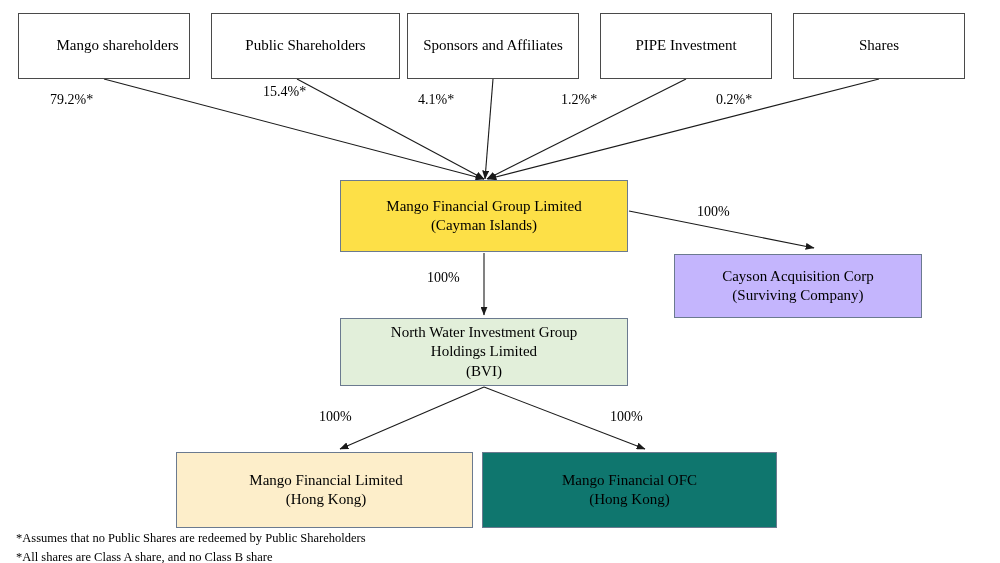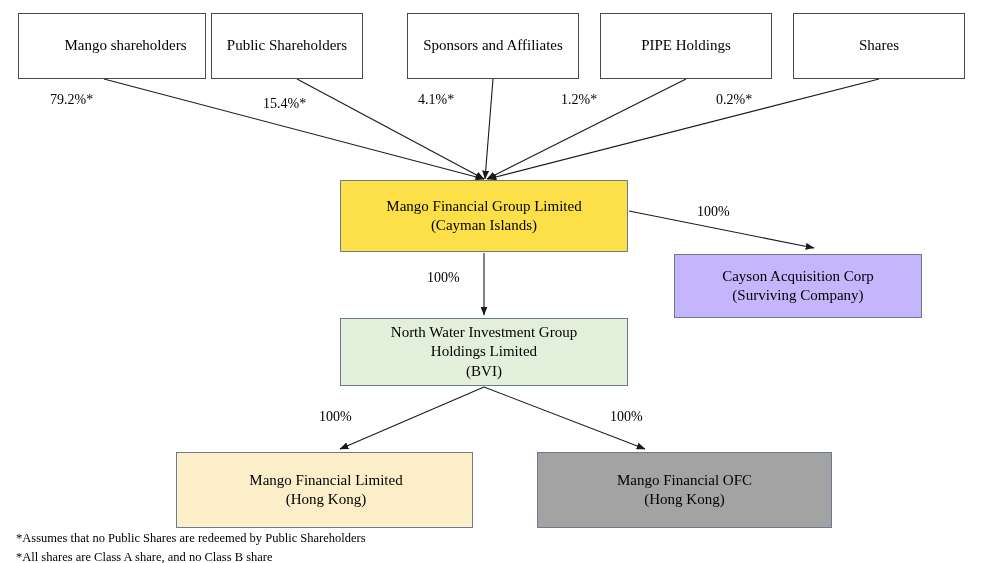--- a/index.html
+++ b/index.html
@@ -84,42 +84,42 @@
     <line x1="879" y1="79" x2="488" y2="179" stroke="#1a1a1a" stroke-width="1.1" marker-end="url(#arrowhead)"></line>
 
     <line x1="629" y1="211" x2="814" y2="248" stroke="#1a1a1a" stroke-width="1.1" marker-end="url(#arrowhead)"></line>
 
     <line x1="484" y1="253" x2="484" y2="315" stroke="#1a1a1a" stroke-width="1.1" marker-end="url(#arrowhead)"></line>
 
     <line x1="484" y1="387" x2="340" y2="449" stroke="#1a1a1a" stroke-width="1.1" marker-end="url(#arrowhead)"></line>
     <line x1="484" y1="387" x2="645" y2="449" stroke="#1a1a1a" stroke-width="1.1" marker-end="url(#arrowhead)"></line>
   </svg>
 
-  <div class="node plain" style="left:18px; top:13px; width:188px; height:66px;padding-left:33px;">
+  <div class="node plain" style="left:18px; top:13px; width:172px; height:66px;padding-left:33px;">
     <span class="node-label">Mango shareholders</span>
   </div>
 
-  <div class="node plain" style="left:211px; top:13px; width:152px; height:66px;">
+  <div class="node plain" style="left:211px; top:13px; width:189px; height:66px;">
     <span class="node-label">Public Shareholders</span>
   </div>
 
   <div class="node plain" style="left:407px; top:13px; width:172px; height:66px;text-align:right;">
     <span class="node-label">Sponsors and Affiliates</span>
   </div>
 
   <div class="node plain" style="left:600px; top:13px; width:172px; height:66px;">
-    <span class="node-label">PIPE Holdings</span>
+    <span class="node-label">PIPE Investment</span>
   </div>
 
   <div class="node plain" style="left:793px; top:13px; width:172px; height:66px;">
     <span class="node-label">Shares</span>
   </div>
 
   <div class="edge-label" style="left:50px; top:92px;">79.2%*</div>
-  <div class="edge-label" style="left:263px; top:96px;">15.4%*</div>
+  <div class="edge-label" style="left:263px; top:84px;">15.4%*</div>
   <div class="edge-label" style="left:418px; top:92px;">4.1%*</div>
   <div class="edge-label" style="left:561px; top:92px;">1.2%*</div>
   <div class="edge-label" style="left:716px; top:92px;text-align:center;">0.2%*</div>
 
   <div class="node" style="left:340px; top:180px; width:288px; height:72px; background:#fde047;">
     <span class="node-label">Mango Financial Group Limited
 (Cayman Islands)</span>
   </div>
 
   <div class="node" style="left:674px; top:254px; width:248px; height:64px; background:#c4b5fd;">
@@ -135,21 +135,21 @@
 (BVI)</span>
   </div>
 
   <div class="edge-label" style="left:427px; top:270px;">100%</div>
 
   <div class="node" style="left:176px; top:452px; width:297px; height:76px; background:#fdeeca;padding-left:9px;">
     <span class="node-label">Mango Financial Limited
 (Hong Kong)</span>
   </div>
 
-  <div class="node" style="left:537px; top:452px; width:295px; height:76px; background:#a3a3a3;">
+  <div class="node" style="left:482px; top:452px; width:295px; height:76px; background:#0f766e;">
     <span class="node-label">Mango Financial OFC
 (Hong Kong)</span>
   </div>
 
   <div class="edge-label" style="left:319px; top:409px;">100%</div>
   <div class="edge-label" style="left:610px; top:409px;">100%</div>
 
   <div class="footnote" style="left:16px; top:529px;">*Assumes that no Public Shares are redeemed by Public Shareholders</div>
   <div class="footnote" style="left:16px; top:548px;">*All shares are Class A share, and no Class B share</div>
 

